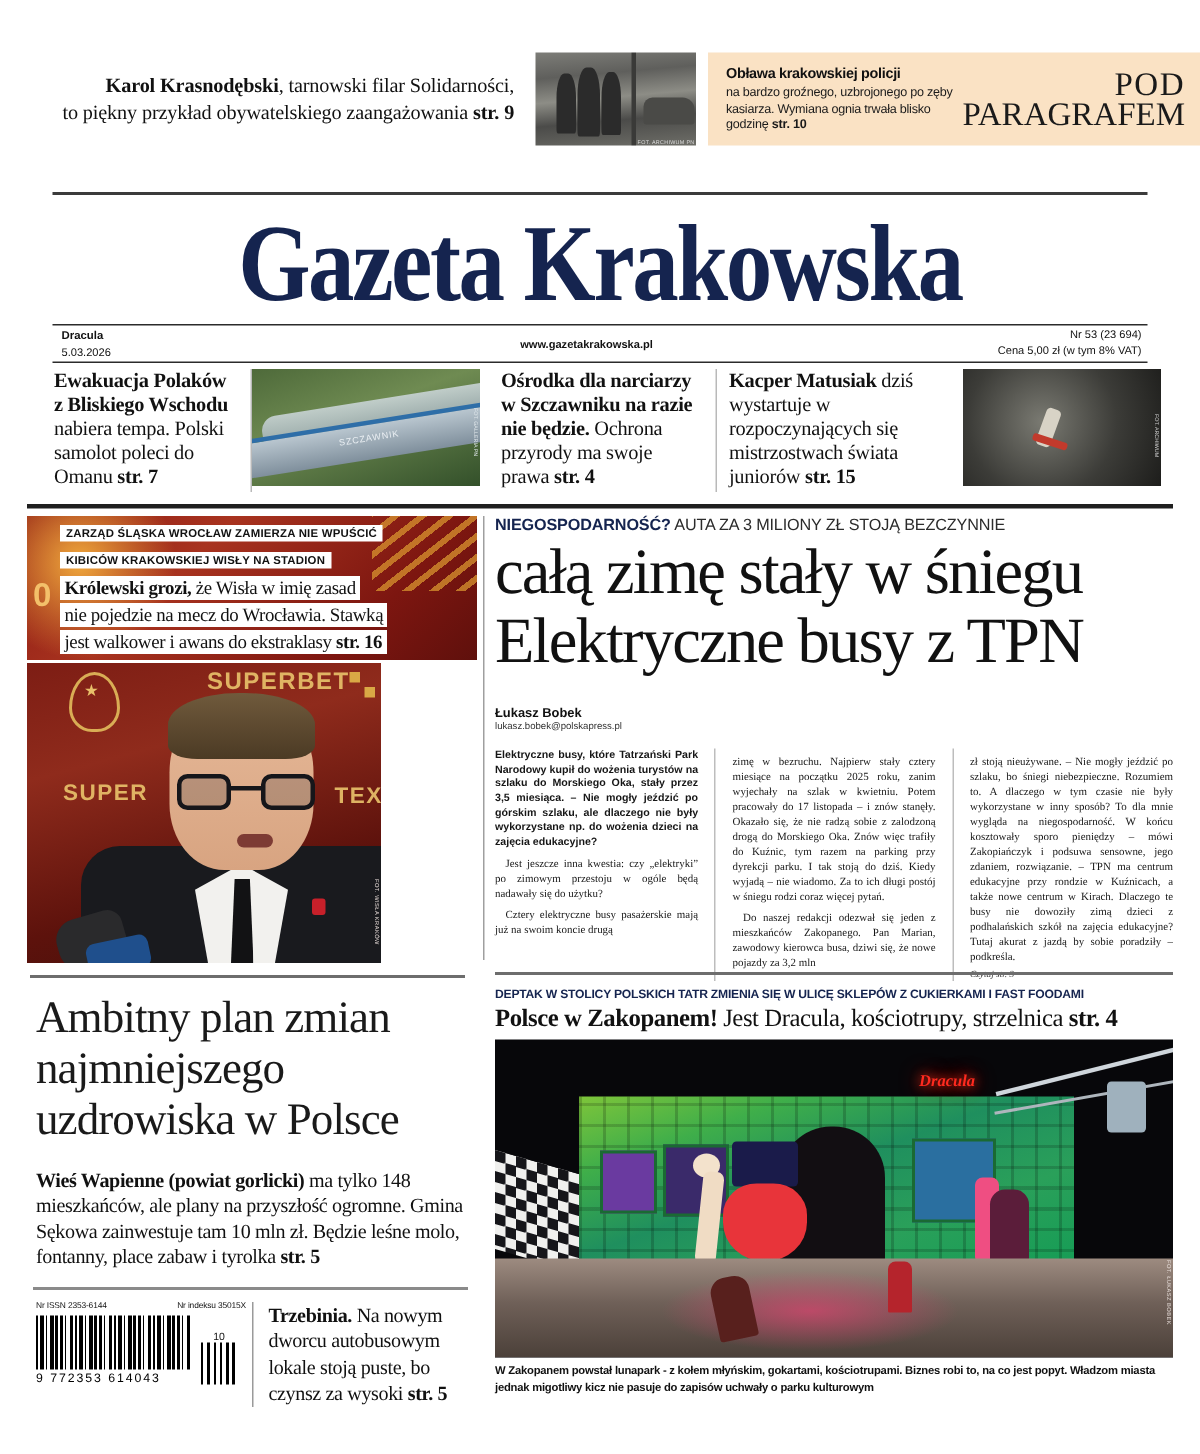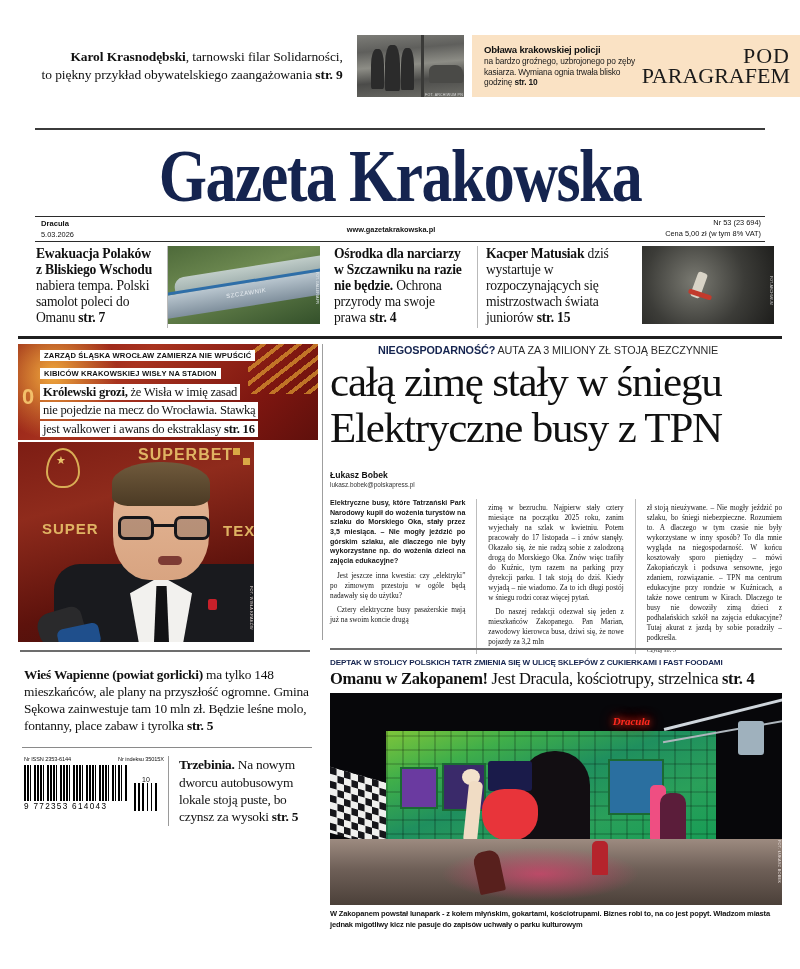--- a/index.html
+++ b/index.html
@@ -279,21 +279,21 @@
     font-size:13.4px; line-height:1.3; letter-spacing:-0.25px;
   }
   .trzeb b { font-weight:bold; }
 
   
   .rightcol { position:absolute; left:330px; top:344px; width:452px; }
   .vsep { position:absolute; left:322px; top:344px; width:1px; height:296px; background:#9f9f9f;}
 
   .kicker-main {
     font-family:"Liberation Sans", sans-serif; font-size:10.8px; letter-spacing:-0.1px;
-    color:#2b2b2b; margin-bottom:3px;margin-left:48px;
+    color:#2b2b2b; margin-bottom:3px;
   }
   .kicker-main b { color:#15244f; font-weight:bold; }
 
   .main-head {
     font-size:43px; line-height:1.06; letter-spacing:-1.2px; color:#111; font-weight:400;
   }
 
   .byline { margin-top:20px; }
   .by-name { font-family:"Liberation Sans", sans-serif; font-size:8.6px; font-weight:bold; }
   .by-mail { font-family:"Liberation Sans", sans-serif; font-size:6.4px; color:#333; margin-top:1px;}
@@ -531,20 +531,25 @@
         <div class="lens r"></div>
       </div>
       <div class="wp-mouth"></div>
       <div class="wp-mic"></div>
       <div class="wp-mic2"></div>
       <div class="wp-credit">FOT. WISŁA KRAKÓW</div>
     </div>
 
     <div class="rule-l1"></div>
 
+    <div class="amb-head">
+      <div>Ambitny plan zmian</div>
+      <div>najmniejszego</div>
+      <div>uzdrowiska w Polsce</div>
+    </div>
 
     <div class="amb-lead">
       <b>Wieś Wapienne (powiat gorlicki)</b><span> ma tylko 148 mieszkańców, ale plany na przyszłość ogromne. Gmina Sękowa zainwestuje tam 10 mln zł. Będzie leśne molo, fontanny, place zabaw i tyrolka </span><b>str. 5</b>
     </div>
 
     <div class="rule-l2"></div>
 
     <div class="bottom-left-row">
       <div class="barcode-box">
         <div class="bc-meta">
@@ -602,21 +607,21 @@
         <div class="readmore">Czytaj str. 3</div>
       </div>
     </div>
   </div>
 
   <div class="rule-r1"></div>
 
   <div class="zak">
     <div class="zak-kicker">DEPTAK W STOLICY POLSKICH TATR ZMIENIA SIĘ W ULICĘ SKLEPÓW Z CUKIERKAMI I FAST FOODAMI</div>
     <div class="zak-head">
-      <b>Omanu w Zakopanem!</b><span> Jest Dracula, kościotrupy, strzelnica </span><b>str. 4</b>
+      <b>Polsce w Zakopanem!</b><span> Jest Dracula, kościotrupy, strzelnica </span><b>str. 4</b>
     </div>
 
     <div class="zak-photo">
       <div class="zp-check"></div>
       <div class="zp-wall"></div>
       <div class="zp-arch"></div>
       <div class="zp-win zp-w1"></div>
       <div class="zp-win zp-w2"></div>
       <div class="zp-win zp-w3"></div>
       <div class="zp-dracula">Dracula</div>

